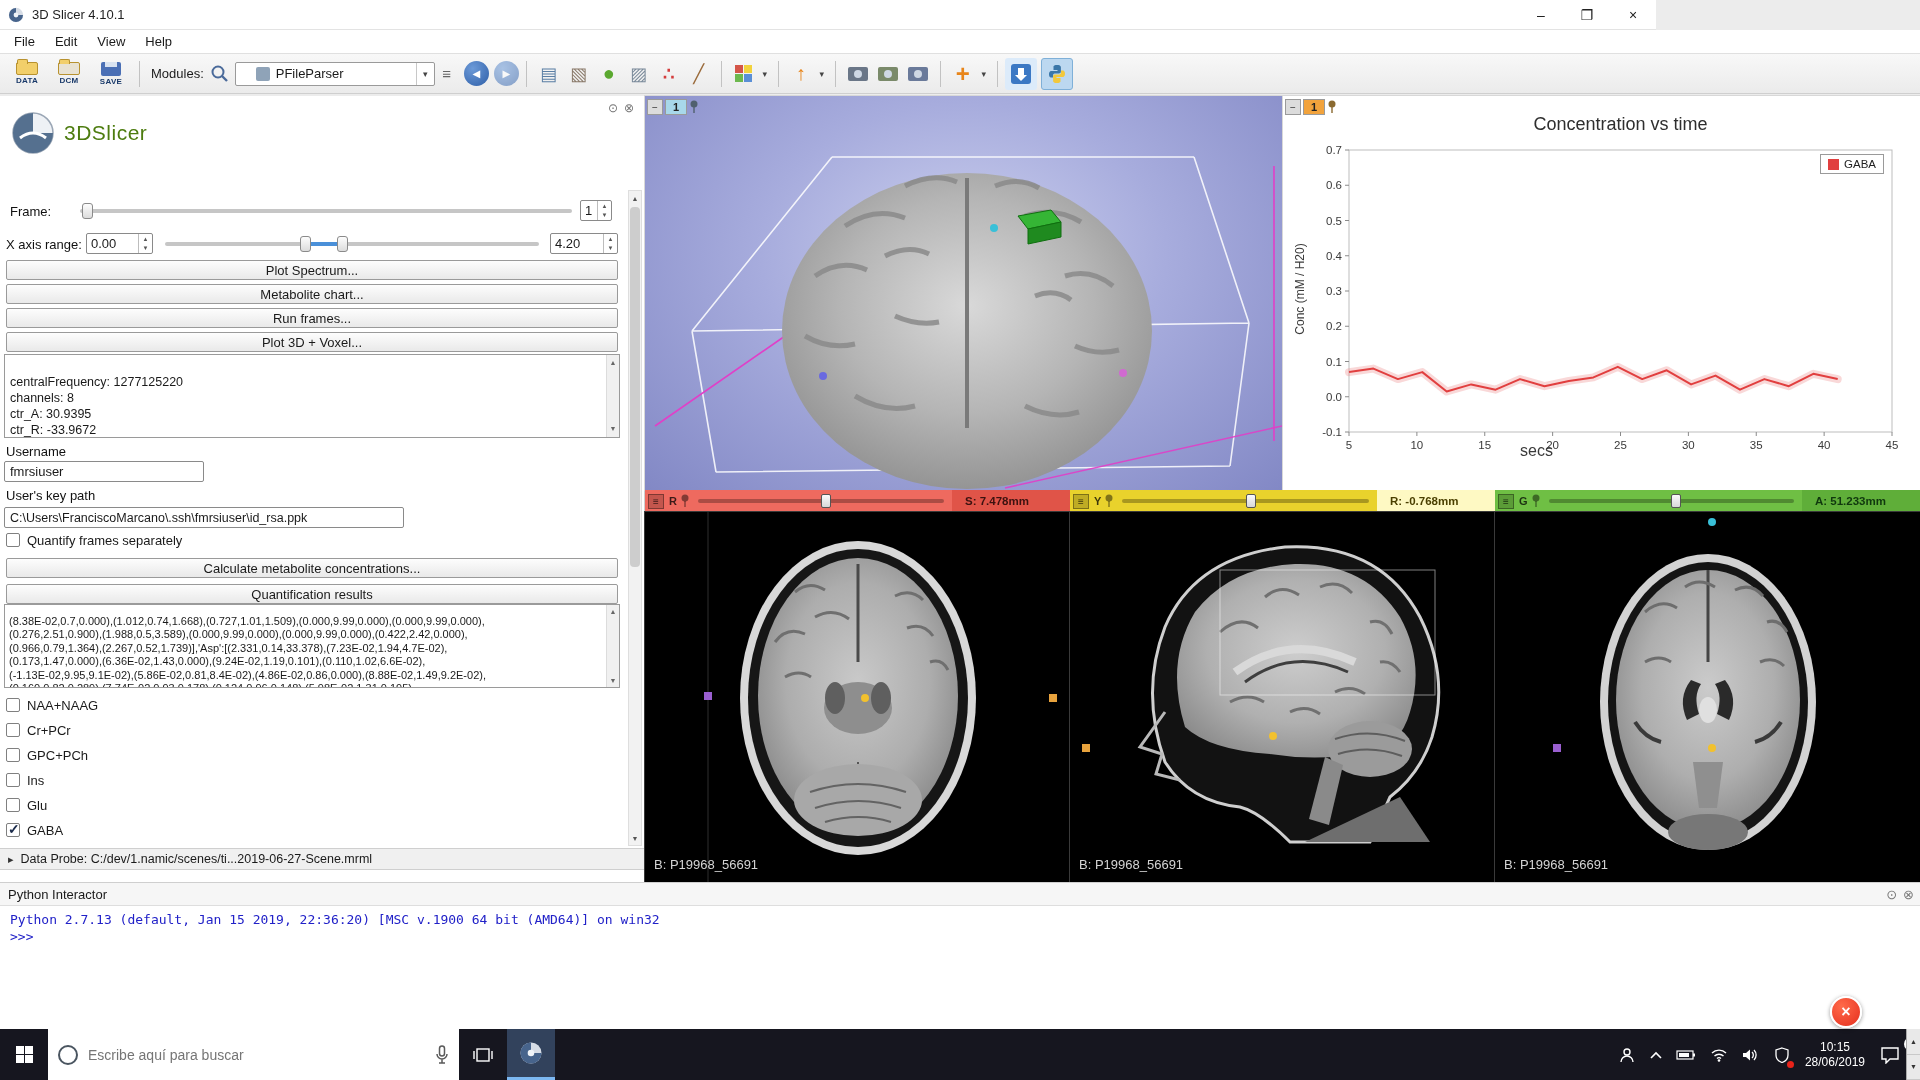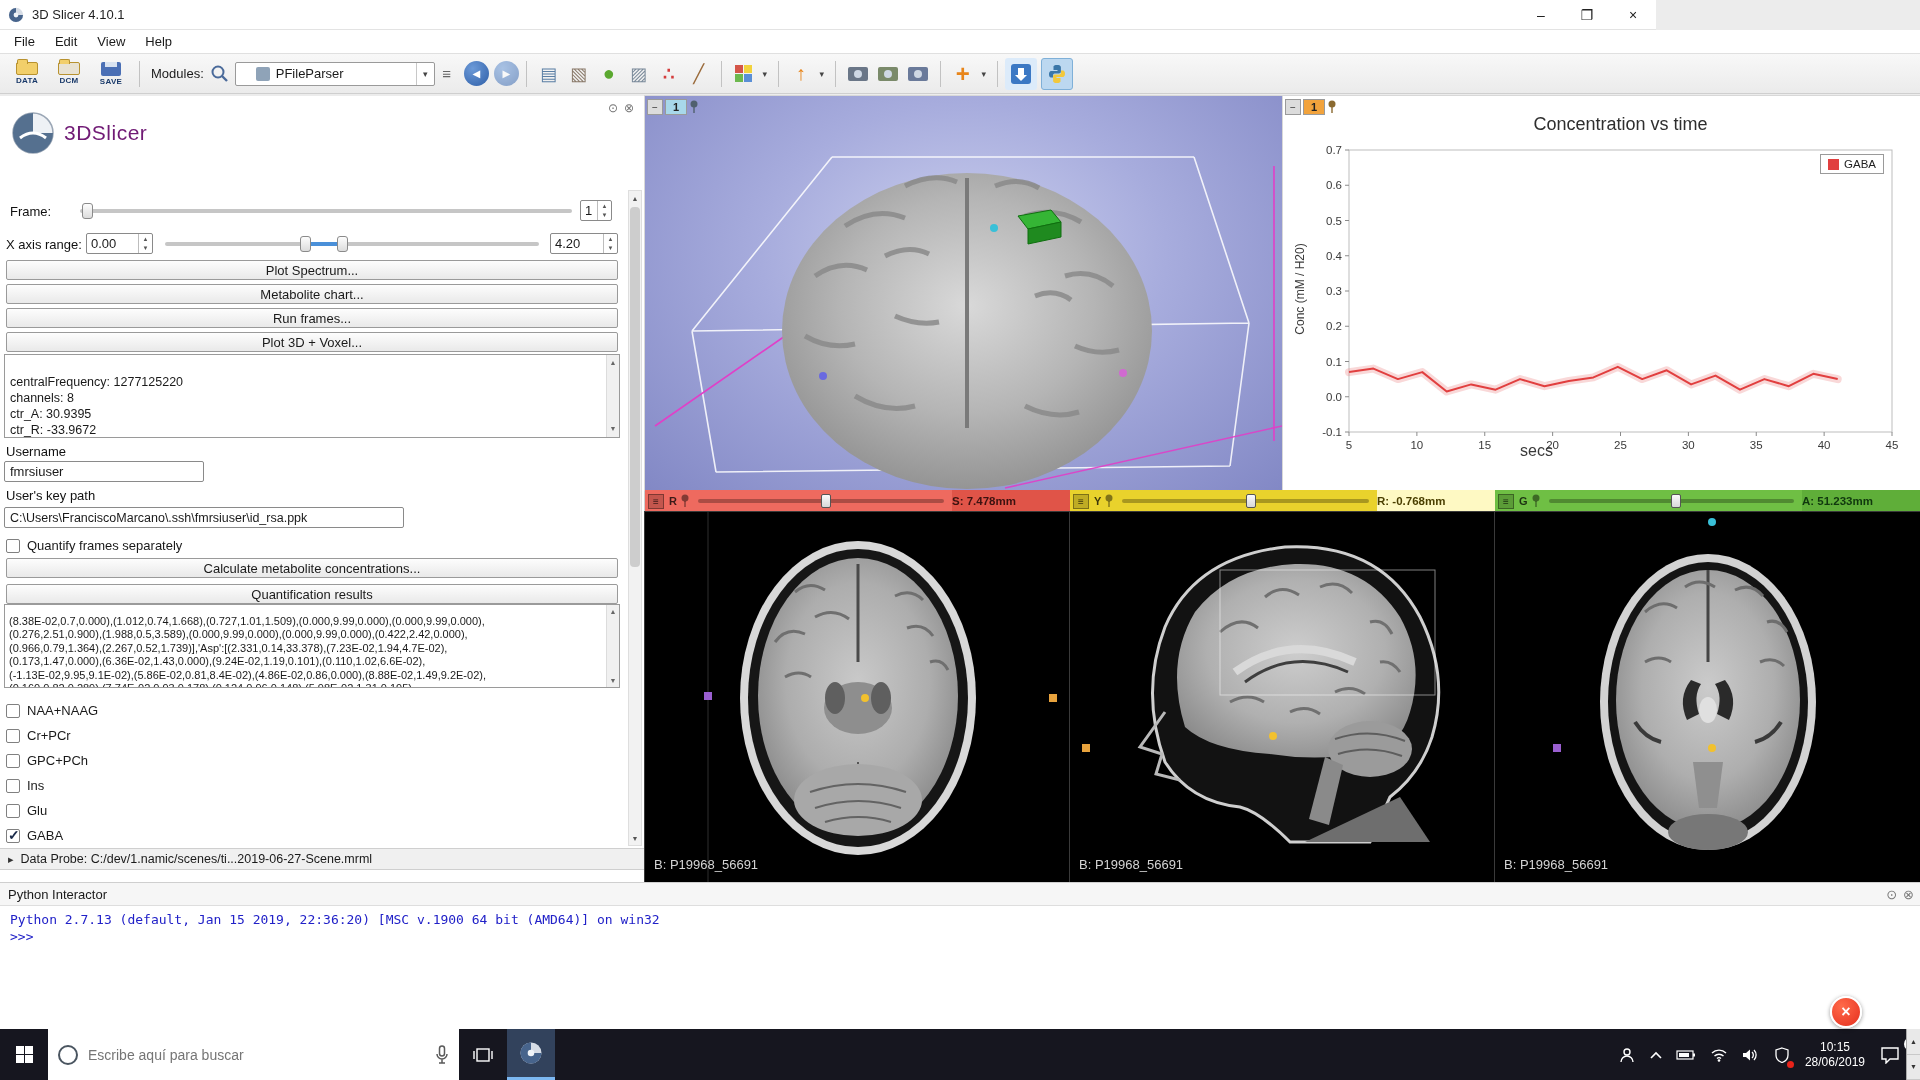--- a/index.html
+++ b/index.html
@@ -45,34 +45,34 @@
   .ext-box{width:20px;height:20px;background:#3b78c4;border-radius:3px;position:relative}
   .ext-box:before{content:"";position:absolute;left:7px;top:4px;width:6px;height:8px;background:#fff}
   .ext-box:after{content:"";position:absolute;left:4px;top:11px;border-left:6px solid transparent;border-right:6px solid transparent;border-top:6px solid #fff}
   .py-cell{width:32px;height:32px;background:#bcd8f0;border:1px solid #7fb0d8;border-radius:3px;display:flex;align-items:center;justify-content:center}
   .ext-cell{width:32px;height:32px;background:#dcebfa;border-radius:3px;display:flex;align-items:center;justify-content:center}
 
   
   #module-panel{position:absolute;left:0;top:96px;width:645px;height:786px;background:#fff;border-right:1px solid #cfcfcf}
   .panel-mini-icon{position:absolute;top:5px;font-size:12px;color:#777}
   #slicer-logo{position:absolute;left:10px;top:14px;display:flex;align-items:center}
-  #logo-text{font-size:21px;color:#701a75;margin-left:8px;letter-spacing:.5px}
+  #logo-text{font-size:21px;color:#4d7c0f;margin-left:8px;letter-spacing:.5px}
   .row-label{font-size:13px;color:#111}
   .groove{position:absolute;height:4px;background:#c6c6c6;border-radius:2px;top:9px}
   .slider-handle{position:absolute;top:-6px;width:11px;height:16px;background:linear-gradient(#fdfdfd,#dcdcdc);border:1px solid #8a8a8a;border-radius:3px}
   .range-fill{position:absolute;top:0;height:4px;background:#4a90d9}
   .spinbox{position:absolute;height:21px;background:#fff;border:1px solid #8a8a8a;border-radius:2px;display:flex}
   .spin-text{flex:1;display:flex;align-items:center;padding-left:4px;font-size:13px}
   .spin-steppers{width:14px;border-left:1px solid #bdbdbd;display:flex;flex-direction:column}
   .spin-steppers span{flex:1;display:flex;align-items:center;justify-content:center;font-size:6px;color:#555}
   .panel-btn{position:absolute;left:6px;width:612px;height:20px;background:linear-gradient(#fdfdfd,#e9e9e9);border:1px solid #9a9a9a;border-radius:2px;font-size:13px;display:flex;align-items:center;justify-content:center}
   .text-box{position:absolute;left:4px;width:616px;background:#fff;border:1px solid #9a9a9a;overflow:hidden;white-space:pre-line}
   .tb-scroll{position:absolute;right:0;top:0;bottom:0;width:13px;background:#f0f0f0;border-left:1px solid #dcdcdc;display:flex;flex-direction:column;justify-content:space-between;align-items:center;font-size:7px;color:#666}
   .field{position:absolute;height:21px;background:#fff;border:1px solid #8a8a8a;border-radius:2px;display:flex;align-items:center;padding-left:5px;font-size:13px}
-  .cb-row{display:flex;align-items:center;height:25px}
+  .cb-row{display:flex;align-items:flex-start;height:25px}
   .cb{width:14px;height:14px;background:#fff;border:1px solid #808080;border-radius:2px;position:relative}
   .cb.checked:after{content:"✓";position:absolute;left:1px;top:-3px;font-size:14px;font-weight:bold;color:#1a2a4a}
   .cb-label{margin-left:7px;font-size:13px}
   #dataprobe-bar{position:absolute;left:0;top:752px;width:645px;height:22px;background:#f0f0f0;border-top:1px solid #cfcfcf;border-bottom:1px solid #cfcfcf;display:flex;align-items:center;padding-left:8px;font-size:12.5px}
   #panel-scrollbar{position:absolute;right:2px;top:94px;width:14px;height:656px;background:#f2f2f2;border:1px solid #dedede}
   #panel-scrollbar .sb-thumb{position:absolute;left:1px;top:16px;width:10px;height:360px;background:#cdcdcd;border-radius:4px}
   .sb-arrow{position:absolute;left:0;width:12px;height:14px;display:flex;align-items:center;justify-content:center;font-size:7px;color:#555}
 
   
   #views{position:absolute;left:645px;top:96px;width:1275px;height:786px;background:#000}
@@ -89,21 +89,21 @@
   #legend-label{font-size:11.5px;color:#222}
   #chart-ylabel{position:absolute;left:-58px;top:186px;width:150px;text-align:center;transform:rotate(-90deg);font-size:12px;color:#3a3a3a}
   #chart-xlabel{position:absolute;left:237px;top:346px;width:200px;text-align:left;font-size:16px;color:#3a3a3a}
 
   .slice-bar{position:absolute;top:394px;height:22px;display:flex;align-items:center;padding-left:3px}
   .slice-bar .bar-menu{width:16px;height:15px;border:1px solid rgba(0,0,0,.35);background:rgba(0,0,0,.18);display:flex;align-items:center;justify-content:center;font-size:10px;color:rgba(0,0,0,.7)}
   .bar-letter{font-size:11px;font-weight:bold;margin:0 3px 0 5px;color:rgba(0,0,0,.75)}
   .bar-slider{position:relative;height:14px;flex:1;margin:0 8px}
   .bar-groove{position:absolute;left:0;right:0;top:5px;height:4px;background:rgba(0,0,0,.28);border-radius:2px}
   .bar-handle{position:absolute;left:50%;top:0;width:10px;height:14px;background:linear-gradient(#fafafa,#d8d8d8);border:1px solid #555;border-radius:2px}
-  .bar-value{width:118px;height:100%;display:flex;align-items:center;padding-left:0;font-size:11.5px;font-weight:bold}
+  .bar-value{width:118px;height:100%;display:flex;align-items:center;padding-left:13px;font-size:11.5px;font-weight:bold}
   #red-bar{left:0;width:425px;background:#ee6a5f}
   #red-bar .bar-value{background:#e05448;color:#3c1210}
   #yellow-bar{left:425px;width:425px;background:#e9d22c}
   #yellow-bar .bar-value{background:#fef9c3;color:#4a3f00}
   #green-bar{left:850px;width:425px;background:#6fbf44}
   #green-bar .bar-value{background:#5fae39;color:#10380e}
   .slice-view{position:absolute;top:416px;width:425px;height:370px;background:#000;outline:1px solid #3a3a3a}
   #red-slice{left:0}#yellow-slice{left:425px}#green-slice{left:850px}
   .corner-label{position:absolute;left:9px;bottom:10px;font-size:13px;color:#d4d4d4;z-index:3}
   .slice-view svg,#threed-scene{position:absolute;left:0;top:0;width:100%;height:100%}

